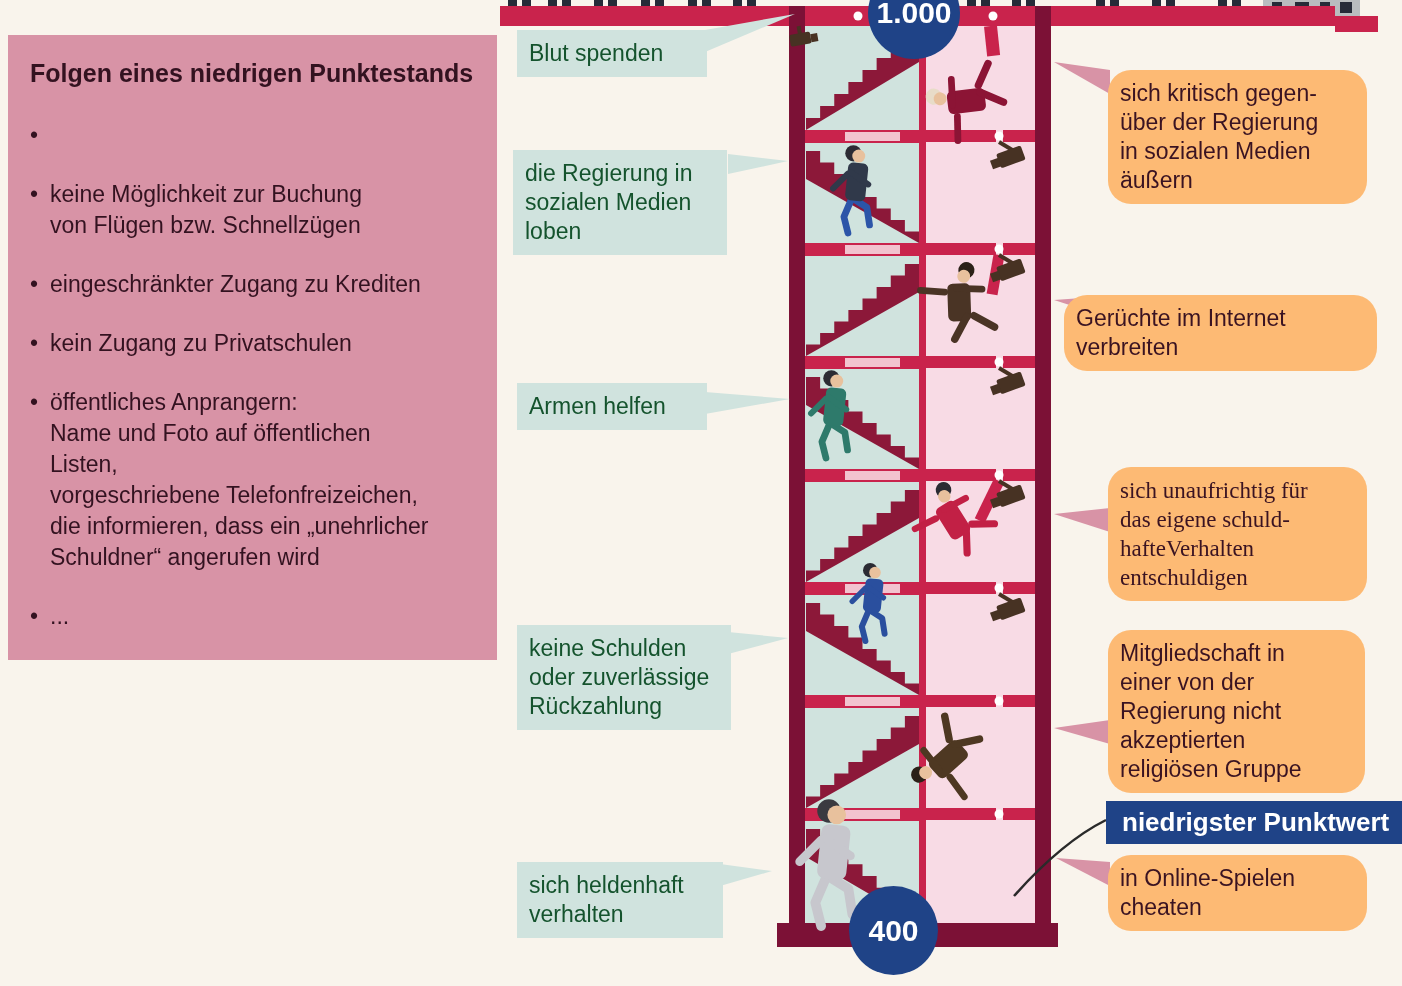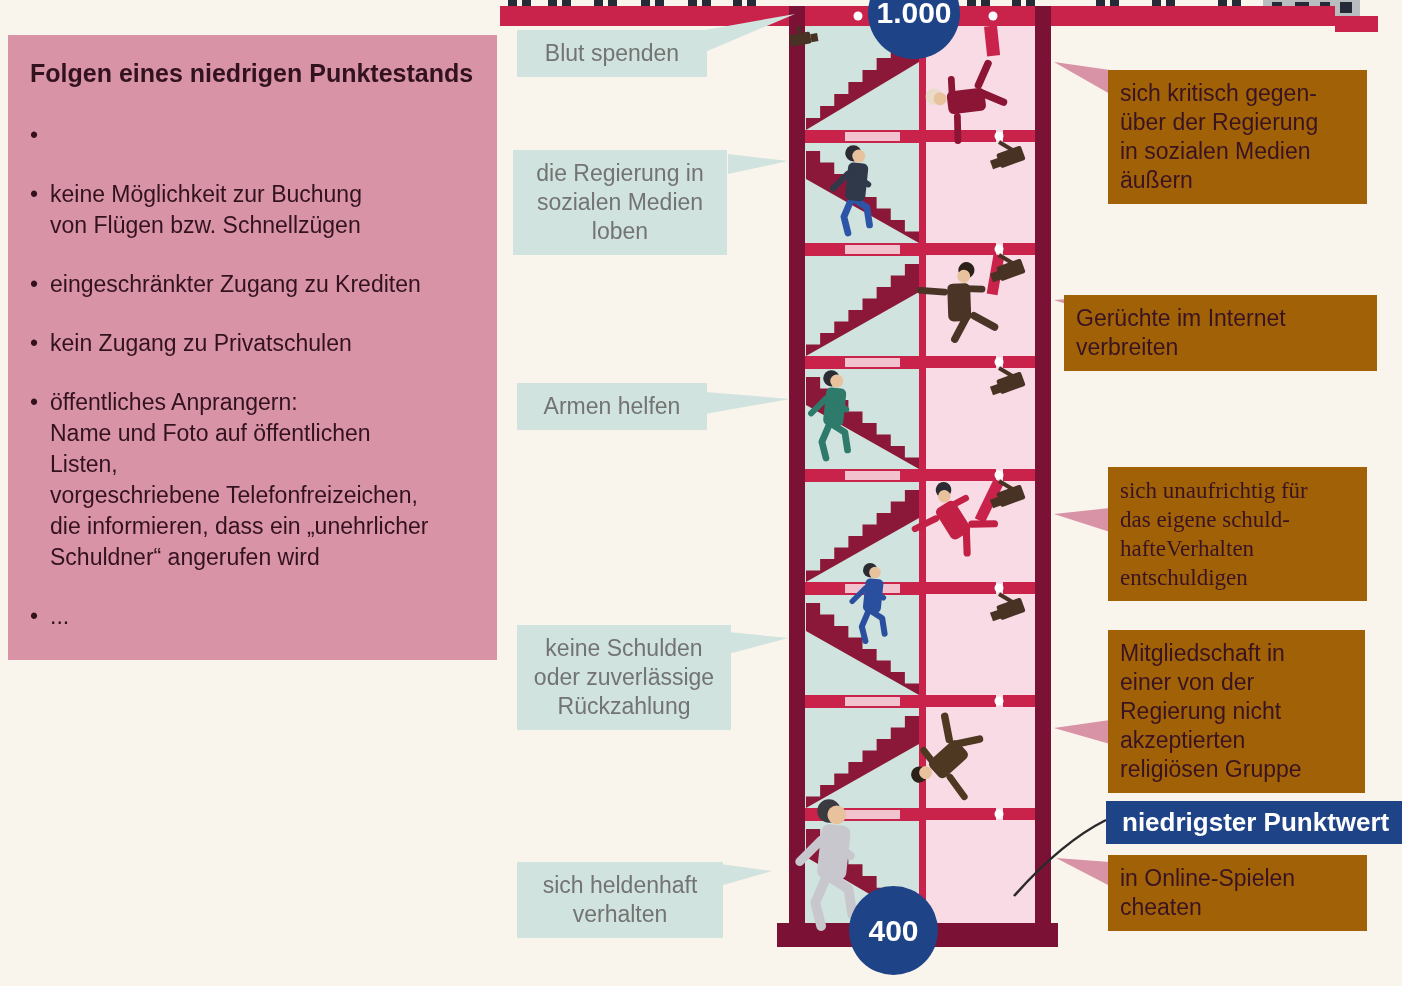--- a/index.html
+++ b/index.html
@@ -17,22 +17,22 @@
   }
   .panel-title{font-size:25px;font-weight:bold;margin-bottom:32px;letter-spacing:0;}
   .bullet{display:flex;margin-bottom:28px;font-size:23px;line-height:31px;}
   .bullet .dot{flex:0 0 20px;}
   .bullet .txt{white-space:pre-line;}
   
   .callout{
     position:absolute;box-sizing:border-box;padding:9px 12px;
     font-size:23px;line-height:29px;white-space:pre-line;
   }
-  .teal{background:#d0e3de;color:#737373;text-align:center;}
-  .pinkc{background:#a16207;color:#3a1322;}
+  .teal{background:#d0e3de;color:#14532d;}
+  .pinkc{background:#fdba74;color:#3a1322;border-radius:23px;}
   
   .score{
     position:absolute;border-radius:50%;background:#1f4387;color:#ffffff;
     display:flex;align-items:center;justify-content:center;
     font-weight:bold;font-size:30px;
   }
   
   .lowlabel{
     position:absolute;left:1106px;top:801px;right:0;height:43px;
     background:#1f4387;color:#ffffff;font-weight:bold;font-size:26px;

